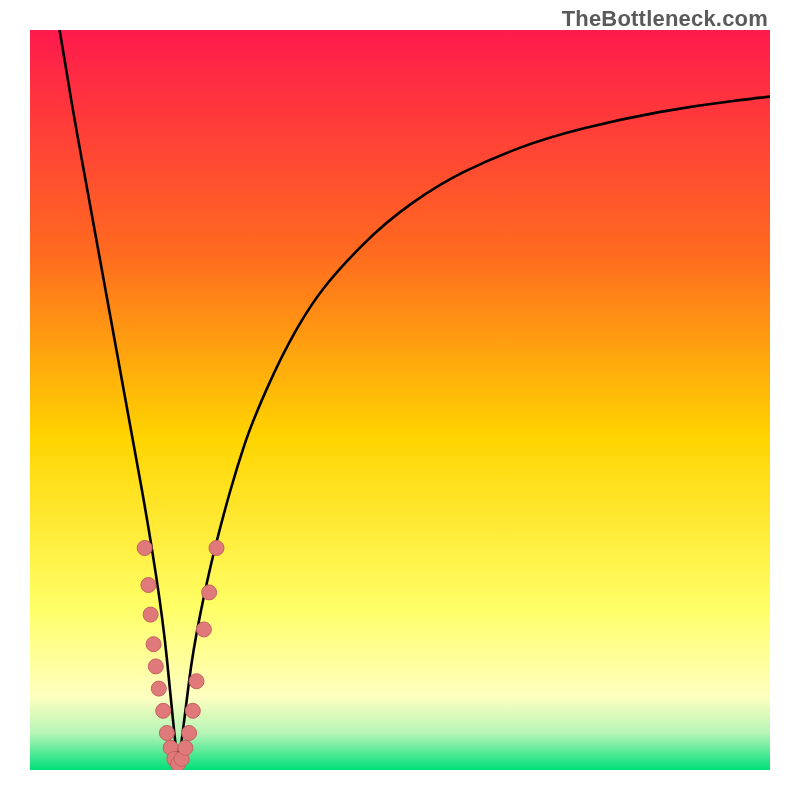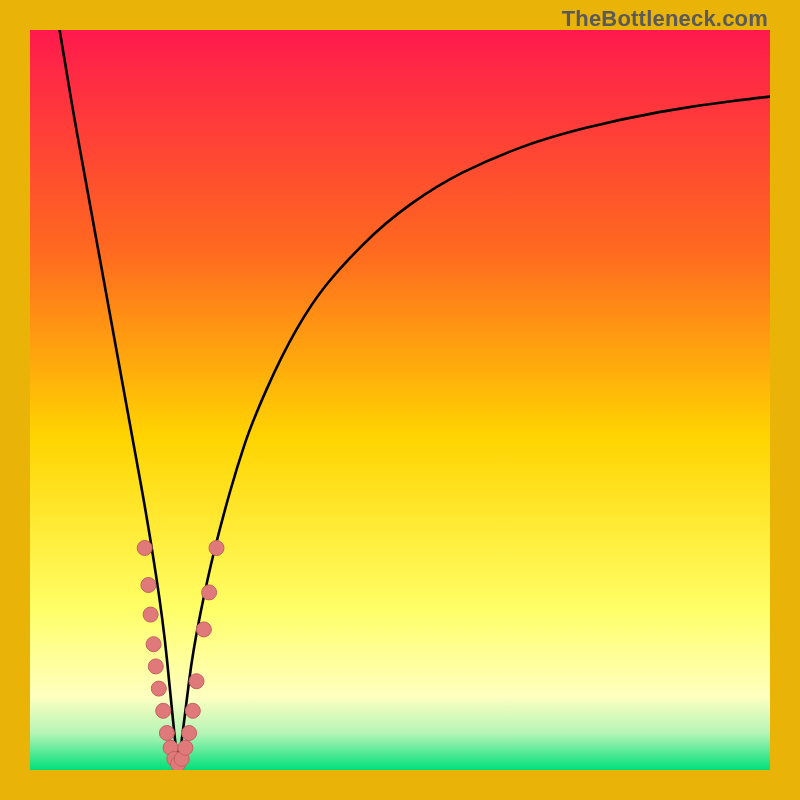--- a/index.html
+++ b/index.html
@@ -8,21 +8,21 @@
     width: 800px;
     height: 800px;
     overflow: hidden;
     background: #000;
     font-family: Arial, Helvetica, sans-serif;
   }
   .frame {
     position: absolute;
     left: 0; top: 0;
     width: 800px; height: 800px;
-    background: #eab308;
+    background: #ffffff;
   }
   .plot-area {
     position: absolute;
     left: 30px;
     top: 30px;
     width: 740px;
     height: 740px;
     overflow: hidden;
   }
   .plot-bg {

